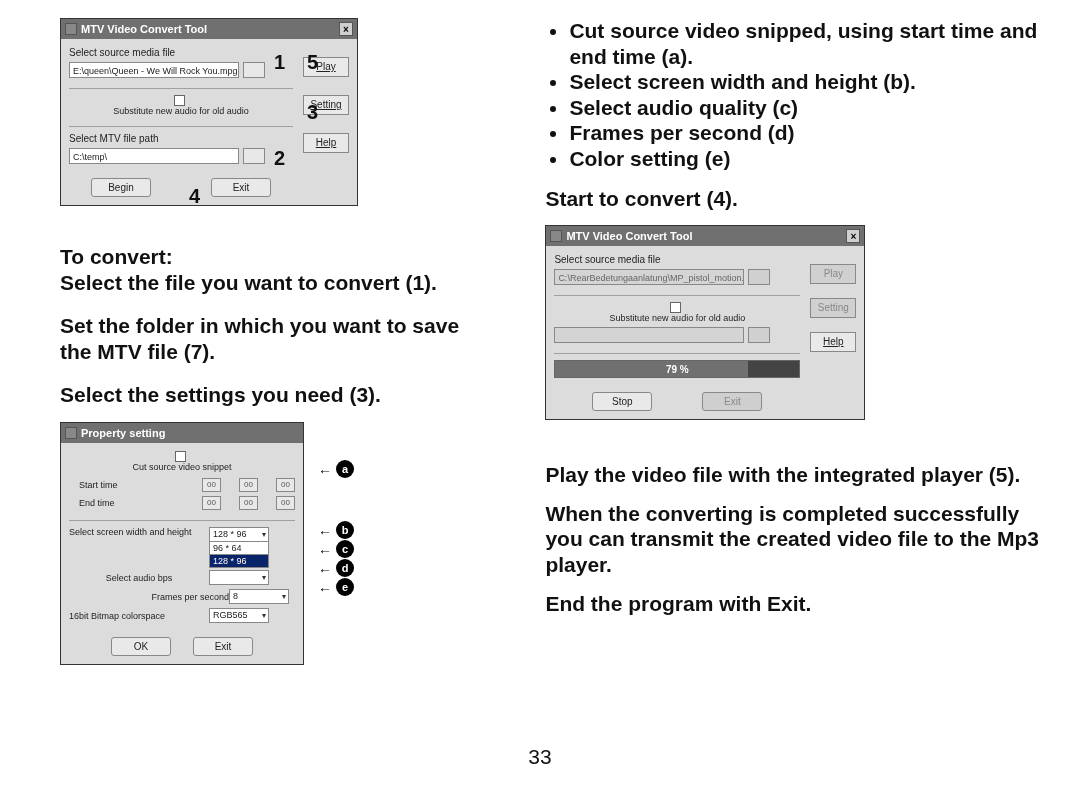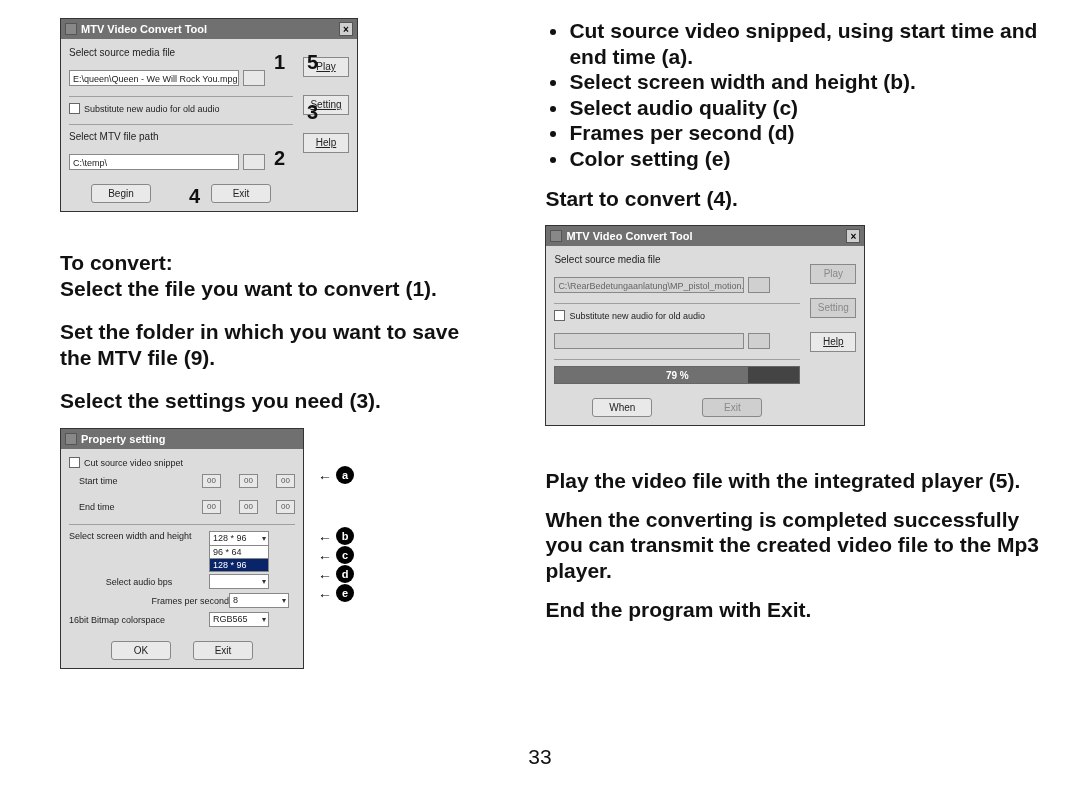--- a/index.html
+++ b/index.html
@@ -47,40 +47,40 @@
   .titlebar .tbclose {
     width: 14px; height: 14px; background: #cfcfcf; border: 1px solid #555;
     display:flex; align-items:center; justify-content:center;
     font-size: 10px; color:#000;
   }
   .client {
     padding: 8px;
     font-size: 10px;
     color: #222;
   }
-  .field-row { display:flex; align-items:center; margin-top:12px; }
+  .field-row { display:flex; align-items:center; margin-top:4px; }
   .textbox {
     background: #fff;
     border: 1px solid #888;
     height: 16px;
     font-size: 9px;
     padding: 0 3px;
     line-height: 16px;
     overflow: hidden;
     white-space: nowrap;
   }
   .textbox.disabled { background:#d4d4d4; color:#666; }
   .browse-btn {
     width: 22px; height: 16px;
     background: #e8e8e8; border: 1px solid #888;
     margin-left: 4px;
     font-size: 9px; text-align:center; line-height:14px;
   }
   .sep { height:0; border-top:1px solid #a0a0a0; margin:10px 0 6px; }
-  .checkbox-row { display:flex; align-items:center; font-size:9px; margin-top:6px;}
+  .checkbox-row { display:flex; align-items:center; font-size:9px; margin-top:6px;flex-direction:column;}
   .chk { width:11px; height:11px; border:1px solid #666; background:#fff; margin-right:4px;}
 
   .side-btn {
     width: 46px; height: 20px;
     background: #e9e9e9; border:1px solid #888;
     font-size: 10px; text-align:center; line-height:18px;
     text-decoration: underline;
   }
   .bottom-btns { display:flex; justify-content:center; gap:60px; margin-top:14px;}
   .pill-btn {
@@ -205,21 +205,21 @@
       <span class="callout" style="left:246px; top:32px;">5</span>
       <span class="callout" style="left:246px; top:82px;">3</span>
       <span class="callout" style="left:213px; top:128px;">2</span>
       <span class="callout" style="left:128px; top:166px;">4</span>
     </div>
 
     <div class="body-text mt" style="margin-top:38px;">
       <div>To convert:</div>
       <div>Select the file you want to convert (1).</div>
       <div style="height:18px;"></div>
-      <div>Set the folder in which you want to save the MTV file (9).</div>
+      <div>Set the folder in which you want to save the MTV file (7).</div>
       <div style="height:18px;"></div>
       <div>Select the settings you need (3).</div>
     </div>
 
     <div style="position:relative; margin-top:14px; width:310px; height:228px;">
 
       <span class="arrow-left" style="top:39px;">←</span>
       <div class="circle-label" style="left:276px; top:38px;">a</div>
       <span class="arrow-left" style="top:100px;">←</span>
       <div class="circle-label" style="left:276px; top:99px;">b</div>
@@ -318,21 +318,21 @@
           <div class="field-row">
             <div class="textbox disabled" style="width:190px;"></div>
             <div class="browse-btn" style="background:#d0d0d0;"></div>
           </div>
           <div class="sep"></div>
           <div class="progress-outer">
             <div class="progress-fill" style="width:79%"></div>
             <div class="progress-text">79 %</div>
           </div>
           <div class="bottom-btns" style="gap:50px;">
-            <div class="pill-btn">When</div>
+            <div class="pill-btn">Stop</div>
             <div class="pill-btn" style="background:#cfcfcf; color:#888;">Exit</div>
           </div>
         </div>
         <div style="width:56px; display:flex; flex-direction:column; gap:14px; align-items:flex-end; padding-top:10px;">
           <div class="side-btn" style="background:#d0d0d0; color:#888; text-decoration:none;">Play</div>
           <div class="side-btn" style="background:#d0d0d0; color:#888; text-decoration:none;">Setting</div>
           <div class="side-btn">Help</div>
         </div>
       </div>
     </div>

